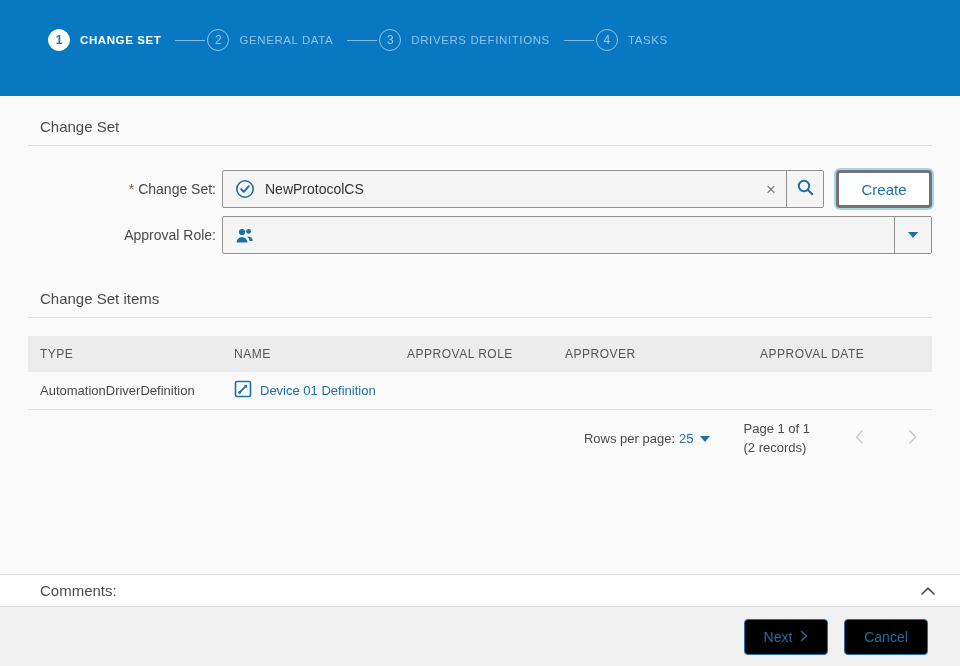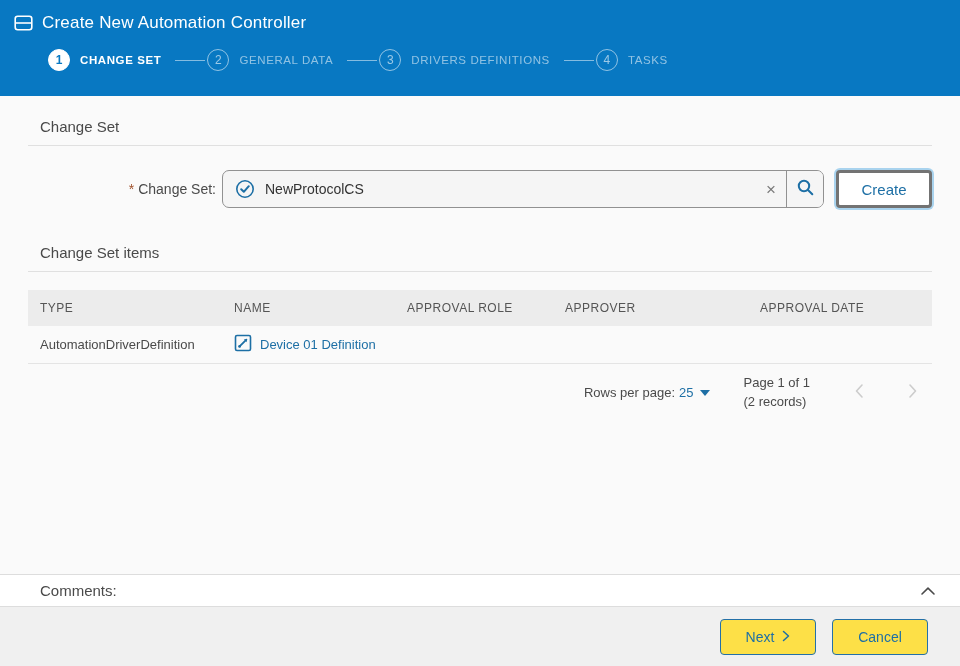--- a/index.html
+++ b/index.html
@@ -40,21 +40,21 @@
   }
   .form-area { margin-top:24px; }
   .form-row { display:flex; align-items:stretch; margin-bottom:8px; height:38px; }
   .form-label {
     width:194px; text-align:right; font-size:14px; color:#4a4a4a;
     display:flex; align-items:center; justify-content:flex-end; gap:4px;
     padding-right:6px;
   }
   .req { color:#a0522d; font-size:14px; }
   .field {
-    background:#f5f5f5; border:1px solid #919191; border-radius:7px;
+    background:#f5f5f5; border:1px solid #919191; border-radius:2px;
     display:flex; align-items:center; overflow:hidden;
   }
   .field-cs { flex:1; }
   .field-ar { flex:1; }
   .field .lead-icon { display:inline-flex; margin:0 10px 0 12px; }
   .field-value { flex:1; font-size:14px; color:#333; }
   .clear-x {
     border:none; background:transparent; color:#7a7a7a; font-size:17px;
     width:30px; height:100%; cursor:pointer; line-height:1;
   }
@@ -110,39 +110,30 @@
   }
   .comments-label { font-size:15px; color:#4a4a4a; }
 
   
   .footer {
     position:absolute; left:0; right:0; bottom:0; height:59px;
     background:#f0f0f0; display:flex; align-items:center;
     justify-content:flex-end; gap:16px; padding-right:32px;
   }
   .btn-footer {
-    width:96px; height:36px; background:#fde047; border:1px solid #2470a8;
+    width:84px; height:36px; background:#000000; border:1px solid #2470a8;
     border-radius:4px; color:#1d6fa5; font-size:14px; cursor:pointer;
     display:flex; align-items:center; justify-content:center; gap:8px;
     font-family:"Liberation Sans", sans-serif;
   }
 </style>
 </head>
 <body>
 
 <div class="header">
-  <div class="title-row">
-    <span class="hdr-icon">
-      <svg width="19" height="16" viewBox="0 0 19 16" fill="none">
-        <rect x="1.2" y="1.2" width="16.6" height="13.6" rx="2.5" stroke="#ffffff" stroke-width="1.6"></rect>
-        <line x1="1.2" y1="8" x2="17.8" y2="8" stroke="#ffffff" stroke-width="1.6"></line>
-      </svg>
-    </span>
-    <span class="hdr-title">Create New Automation Controller</span>
-  </div>
 
   <div class="stepper">
     <div class="step active">
       <span class="step-circle">1</span>
       <span class="step-label">CHANGE SET</span>
     </div>
     <span class="step-connector"></span>
     <div class="step">
       <span class="step-circle">2</span>
       <span class="step-label">GENERAL DATA</span>
@@ -186,20 +177,40 @@
             <svg width="19" height="19" viewBox="0 0 19 19" fill="none">
               <circle cx="8" cy="8" r="5.2" stroke="#1d6fa5" stroke-width="2"></circle>
               <line x1="12" y1="12" x2="16.3" y2="16.3" stroke="#1d6fa5" stroke-width="2" stroke-linecap="round"></line>
             </svg>
           </span>
         </button>
       </div>
       <button class="btn-create">Create</button>
     </div>
 
+    <div class="form-row">
+      <div class="form-label">
+        <span>Approval Role:</span>
+      </div>
+      <div class="field field-ar">
+        <span class="lead-icon">
+          <svg width="19" height="17" viewBox="0 0 19 17" fill="#1d6fa5">
+            <circle cx="7" cy="5" r="3.1"></circle>
+            <path d="M1.6 15.5 c0-3.3 2.4-5.3 5.4-5.3 s5.4 2 5.4 5.3 z"></path>
+            <circle cx="13.6" cy="4.4" r="2.4"></circle>
+            <path d="M13.4 9.4 c2.6 0.1 4.3 1.9 4.3 4.6 l-3.2 0 c-0.2-1.9-0.9-3.4-2.2-4.3 z"></path>
+          </svg>
+        </span>
+        <span class="field-value"></span>
+        <span class="seg-divider"></span>
+        <button class="dd-seg">
+          <span class="caret-down"></span>
+        </button>
+      </div>
+    </div>
   </div>
 
   <div class="section-title" style="margin-top:14px;">Change Set items</div>
 
   <table class="items-table">
     <thead>
       <tr>
         <th style="width:194px;">TYPE</th>
         <th style="width:173px;">NAME</th>
         <th style="width:158px;">APPROVAL ROLE</th>

